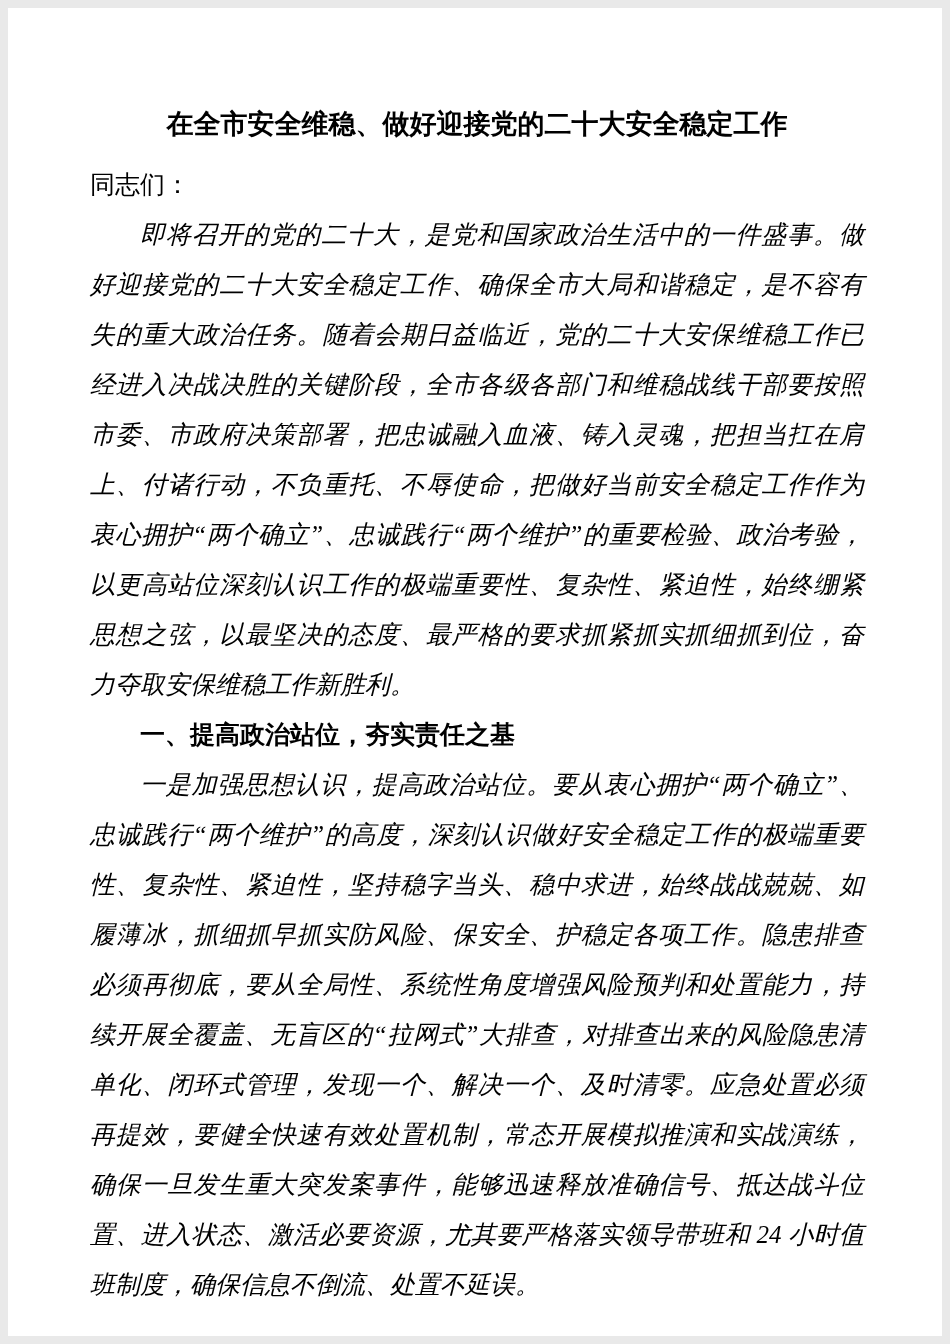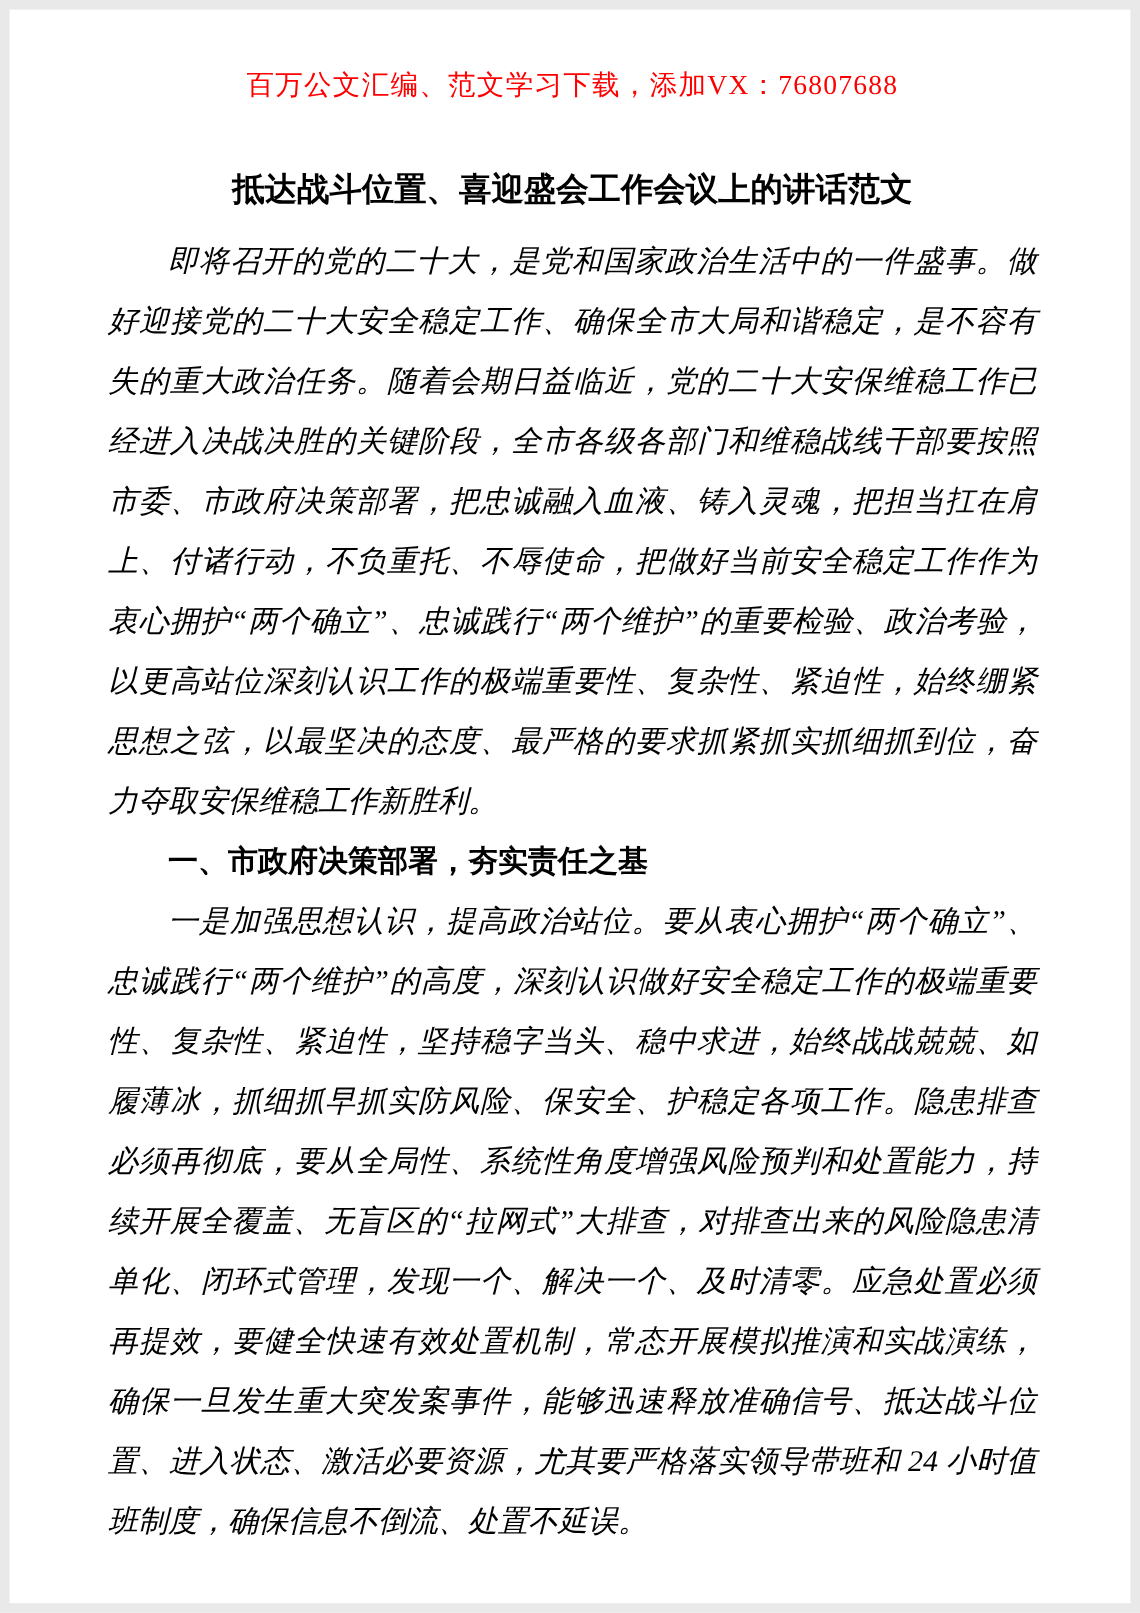--- a/index.html
+++ b/index.html
@@ -42,25 +42,25 @@
     color: #000000;
     text-align: justify;
   }
   p.indent { text-indent: 2em; font-style: italic; }
   p.heading { font-weight: bold; text-indent: 2em; }
 </style>
 </head>
 <body>
 
 <div class="page">
-  <div class="notice" style="color: rgb(255, 0, 0);">百万公文汇编、范文学习下载，添加VX：76807688</div>
 
-  <div class="title">抵达战斗位置、喜迎盛会工作会议上的讲话范文</div>
+  <div class="title">在全市安全维稳、做好迎接党的二十大安全稳定工作</div>
 
   <div class="content">
+    <p>同志们：</p>
 
     <p class="indent">即将召开的党的二十大，是党和国家政治生活中的一件盛事。做好迎接党的二十大安全稳定工作、确保全市大局和谐稳定，是不容有失的重大政治任务。随着会期日益临近，党的二十大安保维稳工作已经进入决战决胜的关键阶段，全市各级各部门和维稳战线干部要按照市委、市政府决策部署，把忠诚融入血液、铸入灵魂，把担当扛在肩上、付诸行动，不负重托、不辱使命，把做好当前安全稳定工作作为衷心拥护“两个确立”、忠诚践行“两个维护”的重要检验、政治考验，以更高站位深刻认识工作的极端重要性、复杂性、紧迫性，始终绷紧思想之弦，以最坚决的态度、最严格的要求抓紧抓实抓细抓到位，奋力夺取安保维稳工作新胜利。</p>
 
-    <p class="heading">一、市政府决策部署，夯实责任之基</p>
+    <p class="heading">一、提高政治站位，夯实责任之基</p>
 
     <p class="indent">一是加强思想认识，提高政治站位。要从衷心拥护“两个确立”、忠诚践行“两个维护”的高度，深刻认识做好安全稳定工作的极端重要性、复杂性、紧迫性，坚持稳字当头、稳中求进，始终战战兢兢、如履薄冰，抓细抓早抓实防风险、保安全、护稳定各项工作。隐患排查必须再彻底，要从全局性、系统性角度增强风险预判和处置能力，持续开展全覆盖、无盲区的“拉网式”大排查，对排查出来的风险隐患清单化、闭环式管理，发现一个、解决一个、及时清零。应急处置必须再提效，要健全快速有效处置机制，常态开展模拟推演和实战演练，确保一旦发生重大突发案事件，能够迅速释放准确信号、抵达战斗位置、进入状态、激活必要资源，尤其要严格落实领导带班和 24 小时值班制度，确保信息不倒流、处置不延误。</p>
   </div>
 </div>
 
 </body></html>

